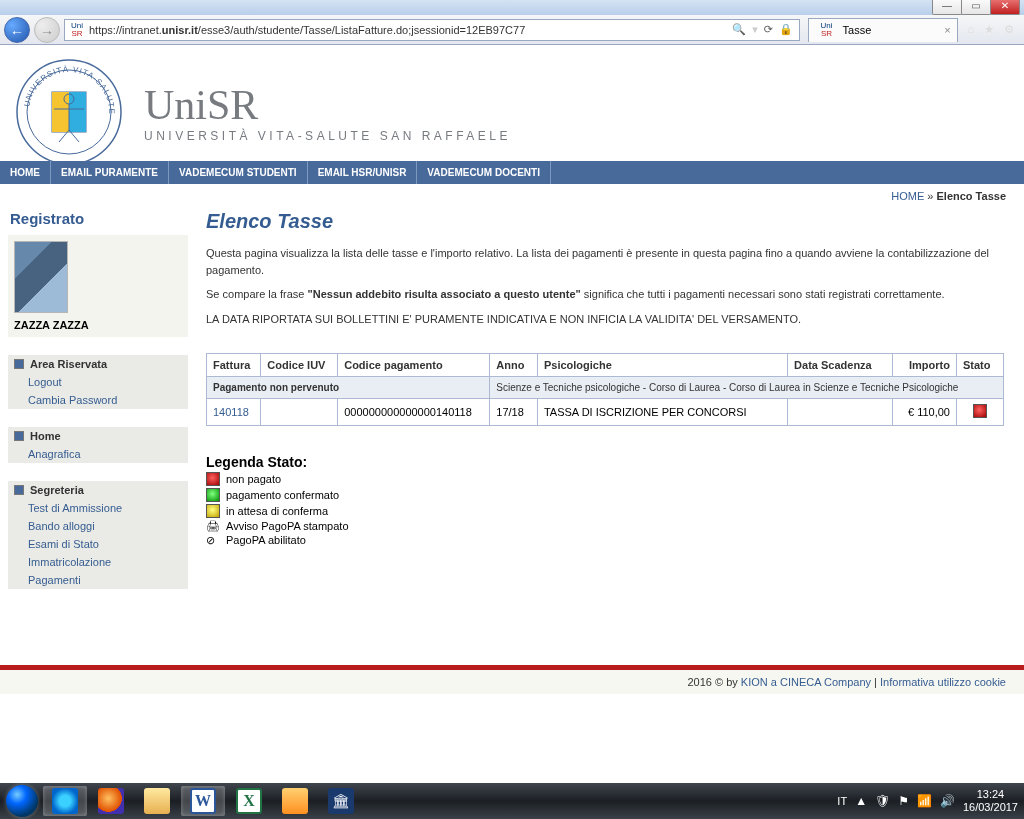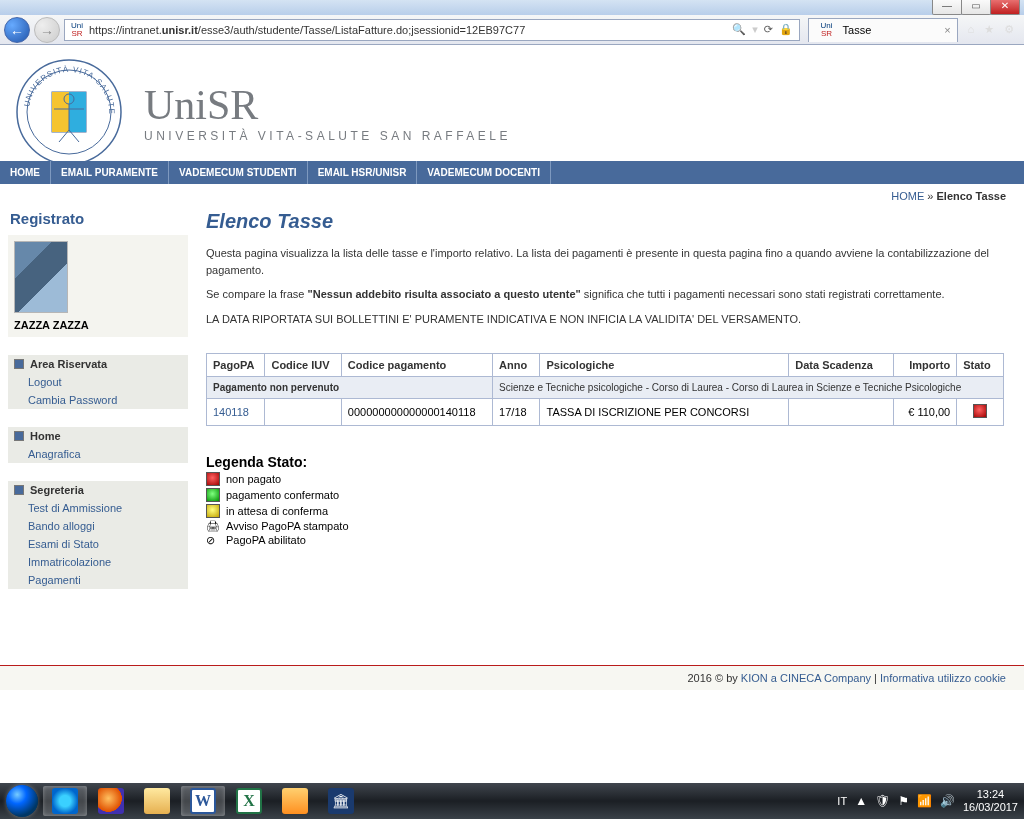--- a/index.html
+++ b/index.html
@@ -70,21 +70,21 @@
 td a { color:#355c91; }
 .stato-dot { display:inline-block; width:14px; height:14px; border:1px solid #555; background:radial-gradient(circle at 45% 40%, #ff6060,#a00000);}
 .stato-green { background:radial-gradient(circle at 45% 40%, #80ff80,#009000);}
 .stato-yellow { background:radial-gradient(circle at 45% 40%, #ffff80,#c0a000);}
 
 .legend { margin-top:28px;}
 .legend h3 { font-size:14px; font-weight:bold; margin-bottom:2px;}
 .legend-row { display:flex; align-items:center; gap:6px; margin:2px 0; font-size:11px;}
 .pago-icon { width:14px; height:12px; display:inline-block;}
 
-.footer { position:absolute; left:0; right:0; top:620px; background:#f7f7f2; border-top:1px solid #b91c1c; font-size:11px; text-align:right; padding:6px 18px; color:#333;}
+.footer { position:absolute; left:0; right:0; top:620px; background:#f7f7f2; border-top:5px solid #b91c1c; font-size:11px; text-align:right; padding:6px 18px; color:#333;}
 .footer a { color:#355c91; text-decoration:none;}
 
 
 .taskbar { position:absolute; bottom:0; left:0; right:0; height:36px; background:linear-gradient(#40464e,#1b1f24,#3a4148); display:flex; align-items:center; padding:0 2px;}
 .start-orb { width:40px; height:36px; display:flex; align-items:center; justify-content:center;}
 .orb { width:32px; height:32px; border-radius:50%; background:radial-gradient(circle at 35% 30%, #7cf 0%, #06f 30%, #003766 70%); box-shadow:0 0 4px rgba(255,255,255,0.3);}
 .tb-btn { width:44px; height:30px; margin:0 1px; display:flex; align-items:center; justify-content:center; border-radius:2px;}
 .tb-btn.active { background:rgba(255,255,255,0.18); box-shadow:inset 0 0 4px rgba(255,255,255,0.3);}
 .tb-icon { width:26px; height:26px; border-radius:3px;}
 .ie-ico { background:radial-gradient(circle,#3ad0ff 30%,#0066cc 70%);}
@@ -218,21 +218,21 @@
 
     <main class="main">
       <h1>Elenco Tasse</h1>
       <p>Questa pagina visualizza la lista delle tasse e l'importo relativo. La lista dei pagamenti è presente in questa pagina fino a quando avviene la contabilizzazione del pagamento.</p>
       <p><span>Se compare la frase </span><b>"Nessun addebito risulta associato a questo utente"</b><span> significa che tutti i pagamenti necessari sono stati registrati correttamente.</span></p>
       <p class="note">LA DATA RIPORTATA SUI BOLLETTINI E' PURAMENTE INDICATIVA E NON INFICIA LA VALIDITA' DEL VERSAMENTO.</p>
 
       <table class="tasse">
         <thead>
             <tr>
-          <th>PagoPA</th>
+          <th>Fattura</th>
           <th>Codice IUV</th>
           <th>Codice pagamento</th>
           <th>Anno</th>
           <th>Psicologiche</th>
           <th>Data Scadenza</th>
           <th class="r">Importo</th>
           <th>Stato</th>
         </tr>
           </thead>
         <tbody>

